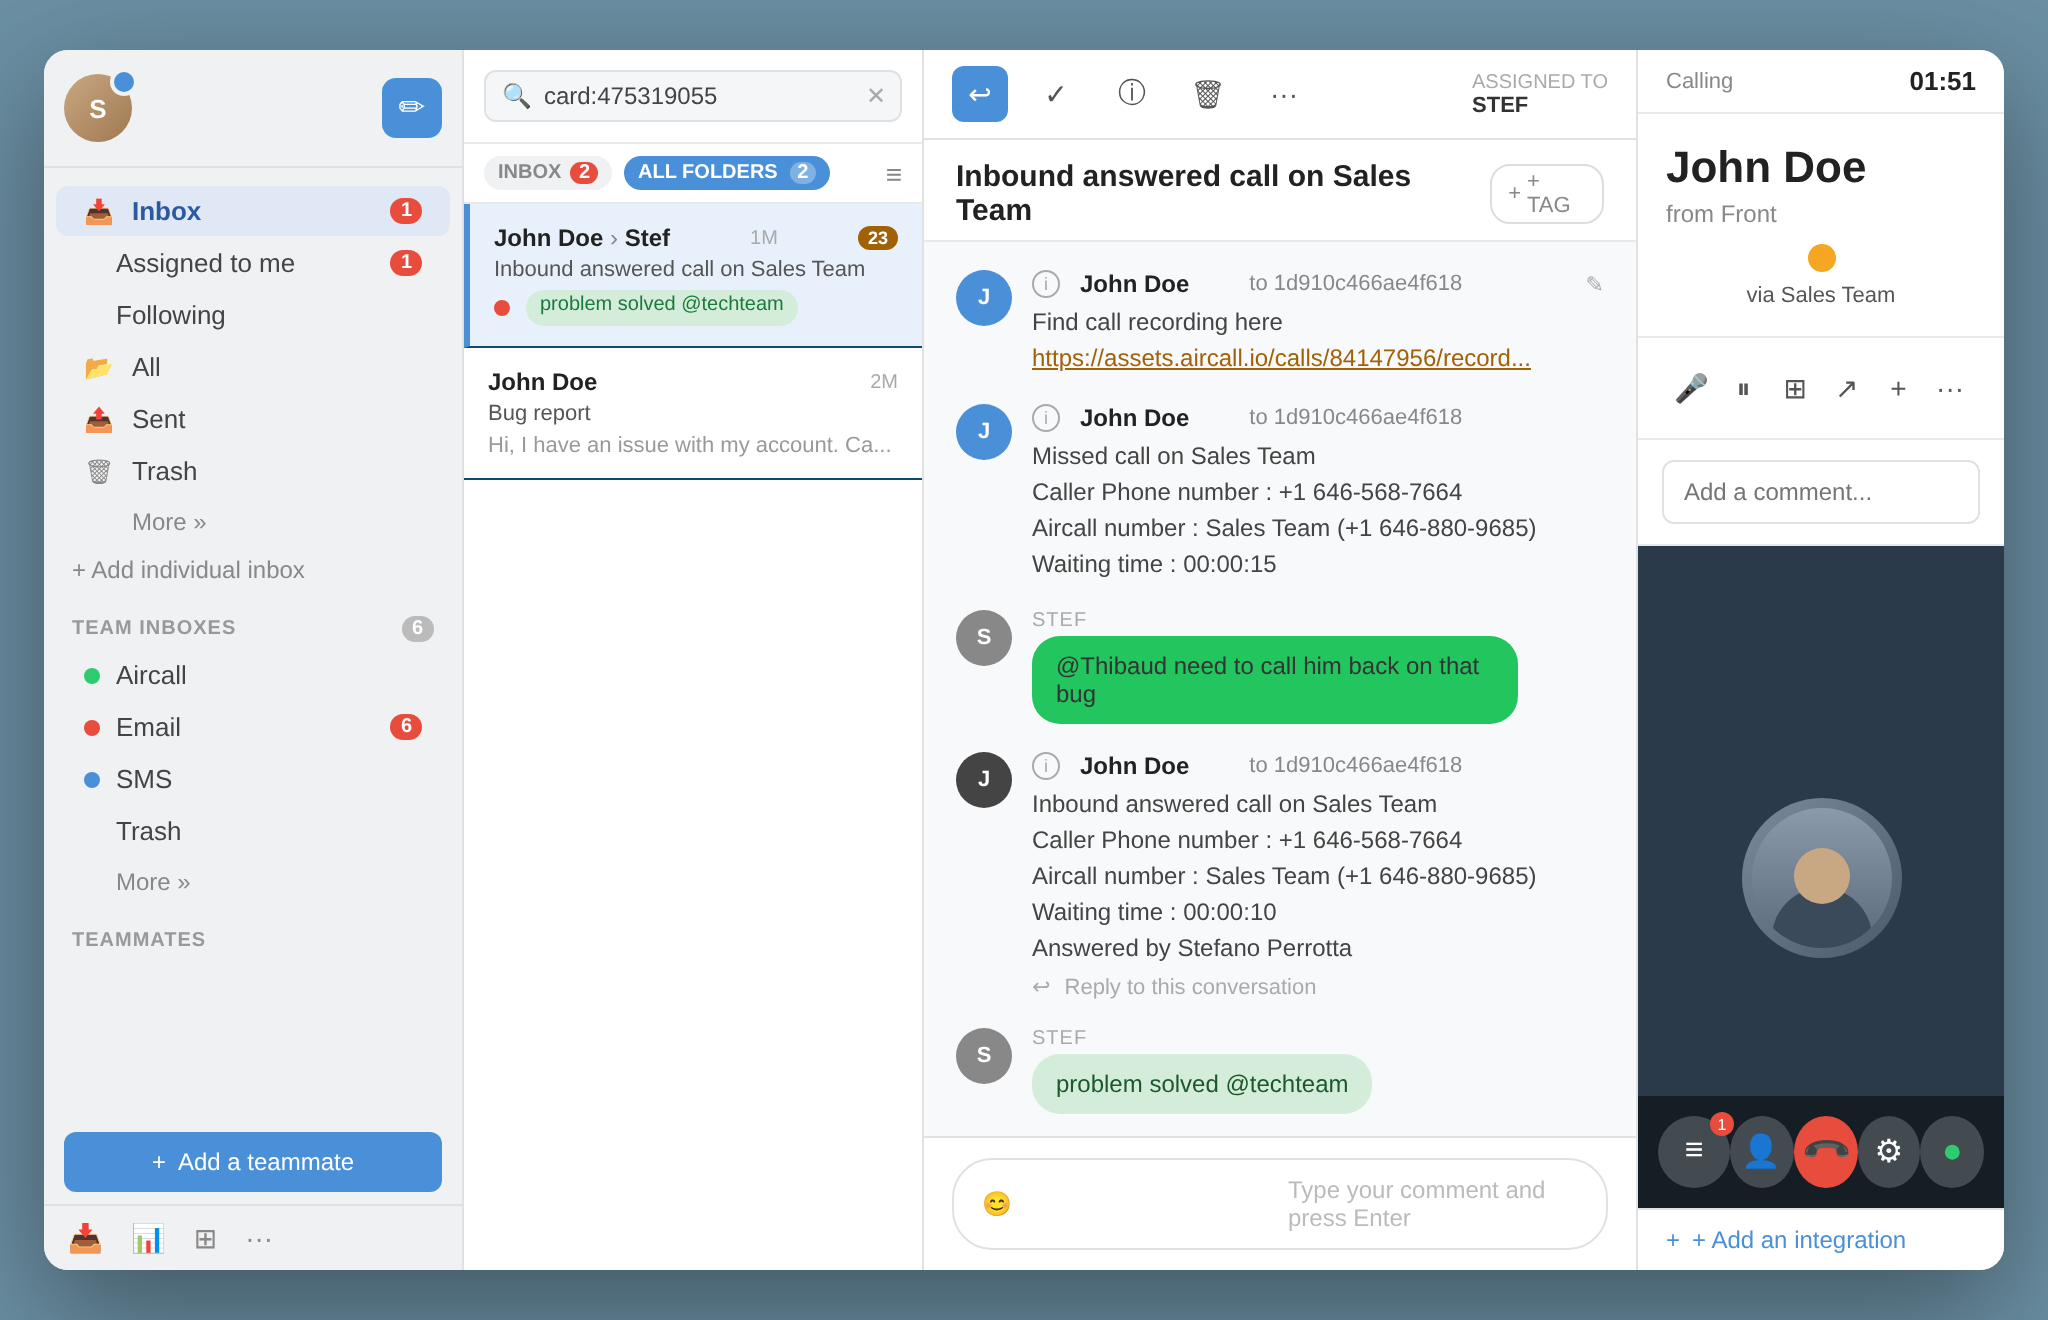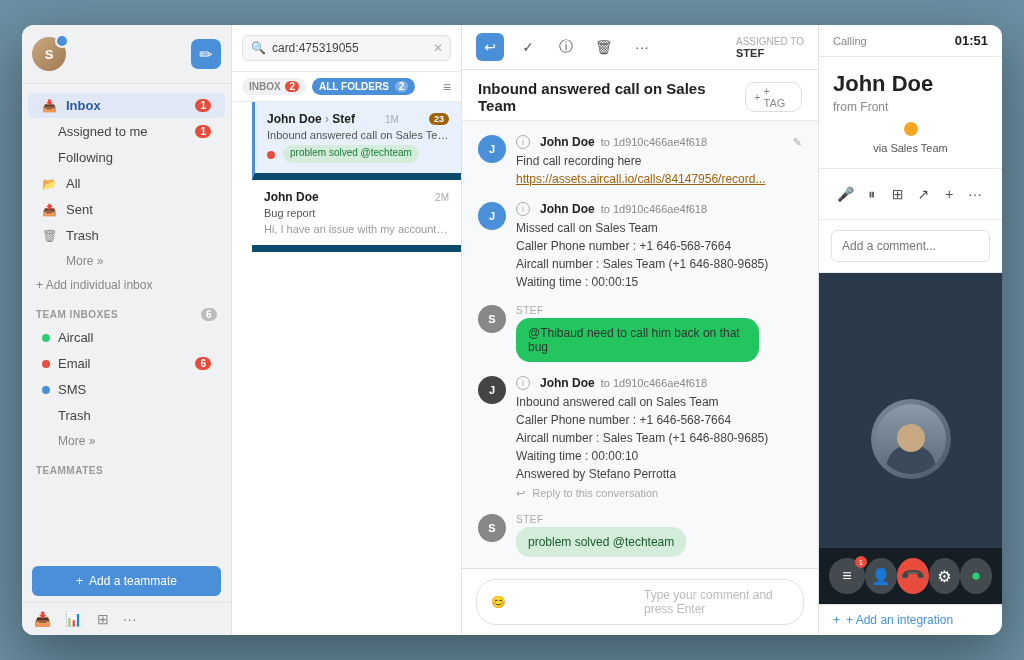--- a/index.html
+++ b/index.html
@@ -240,23 +240,22 @@
       border-radius: 8px;
       padding: 0 4px;
       margin-left: 2px;
     }
     .conv-items {
       flex: 1;
       overflow-y: auto;
     }
     .conv-item {
       padding: 10px 12px;
-      border-bottom: 7px solid #0c4a6e;
-      cursor: pointer;
-      margin-left: 20px;
+      border-bottom: 1px solid #0c4a6e;
+      cursor: pointer;
     }
     .conv-item.active {
       background: #e8f0fb;
       border-left: 3px solid #4a90d9;
     }
     .conv-item-header {
       display: flex;
       align-items: center;
       justify-content: space-between;
       margin-bottom: 3px;
@@ -411,20 +410,21 @@
       margin-bottom: 3px;
     }
     .msg-sender {
       font-size: 12px;
       font-weight: 700;
       color: #222;
     }
     .msg-to {
       font-size: 11px;
       color: #888;
+      margin-left: 24px;
     }
     .msg-edit {
       font-size: 11px;
       color: #aaa;
       margin-left: auto;
     }
     .msg-text {
       font-size: 12px;
       color: #444;
       line-height: 1.5;

